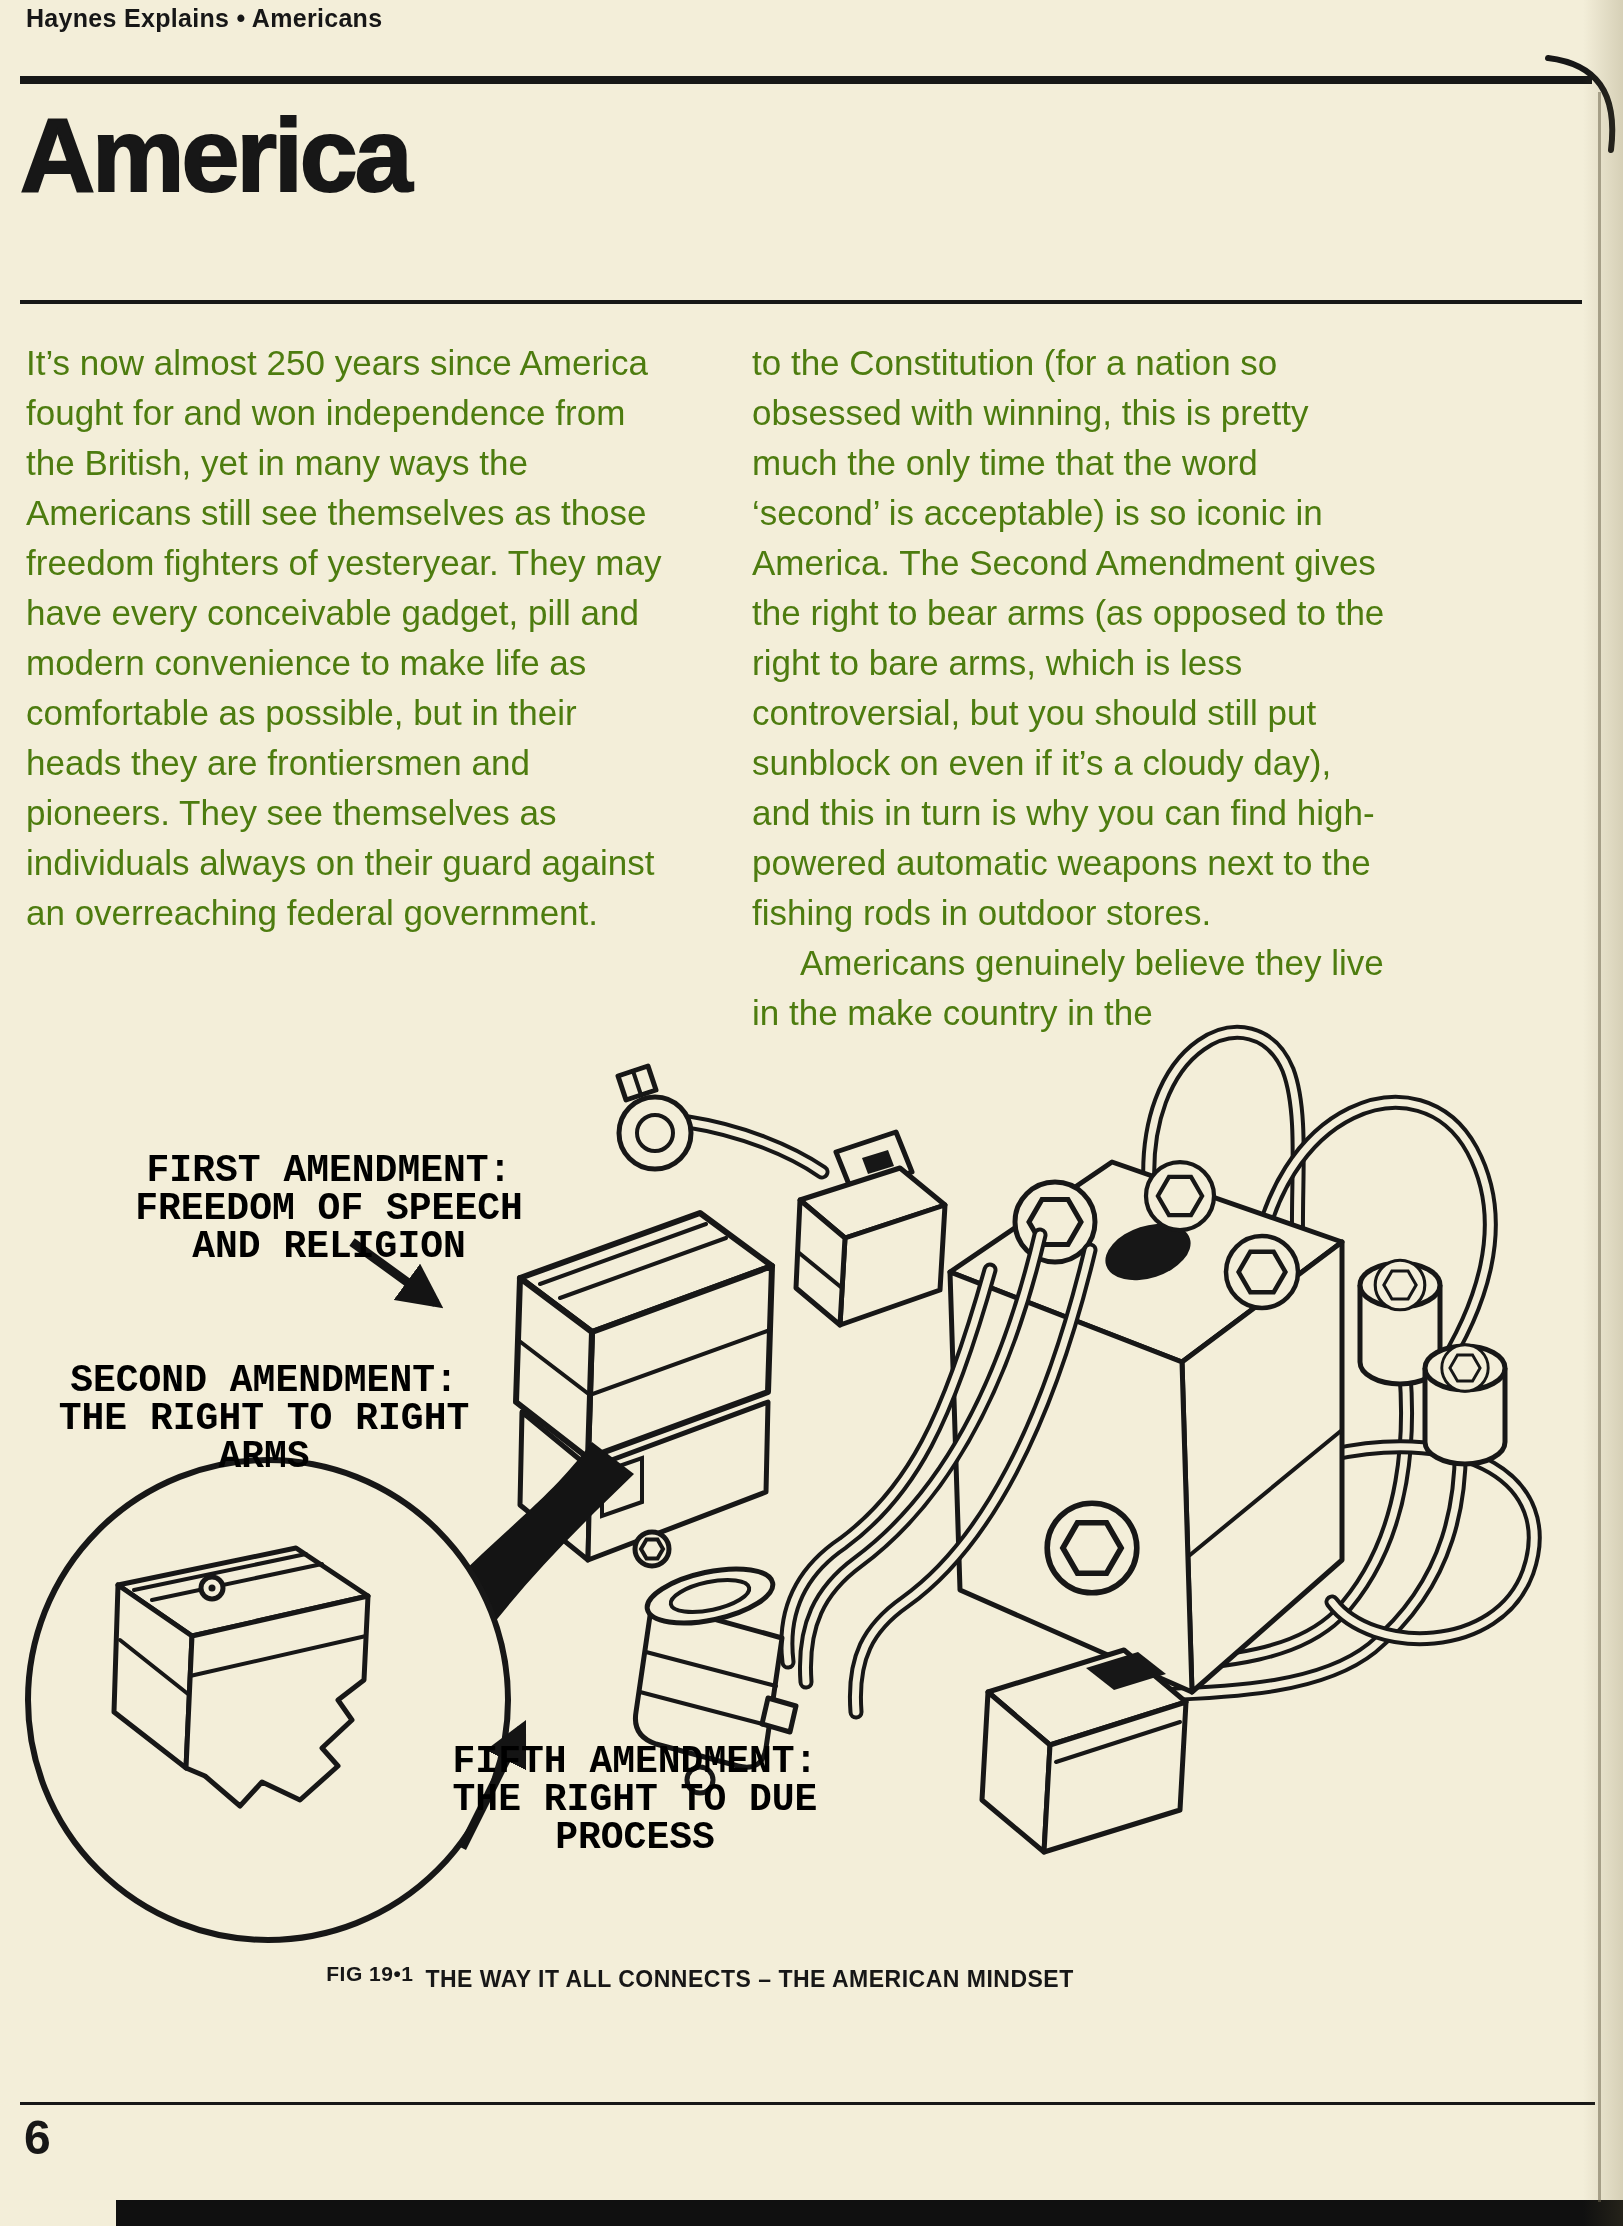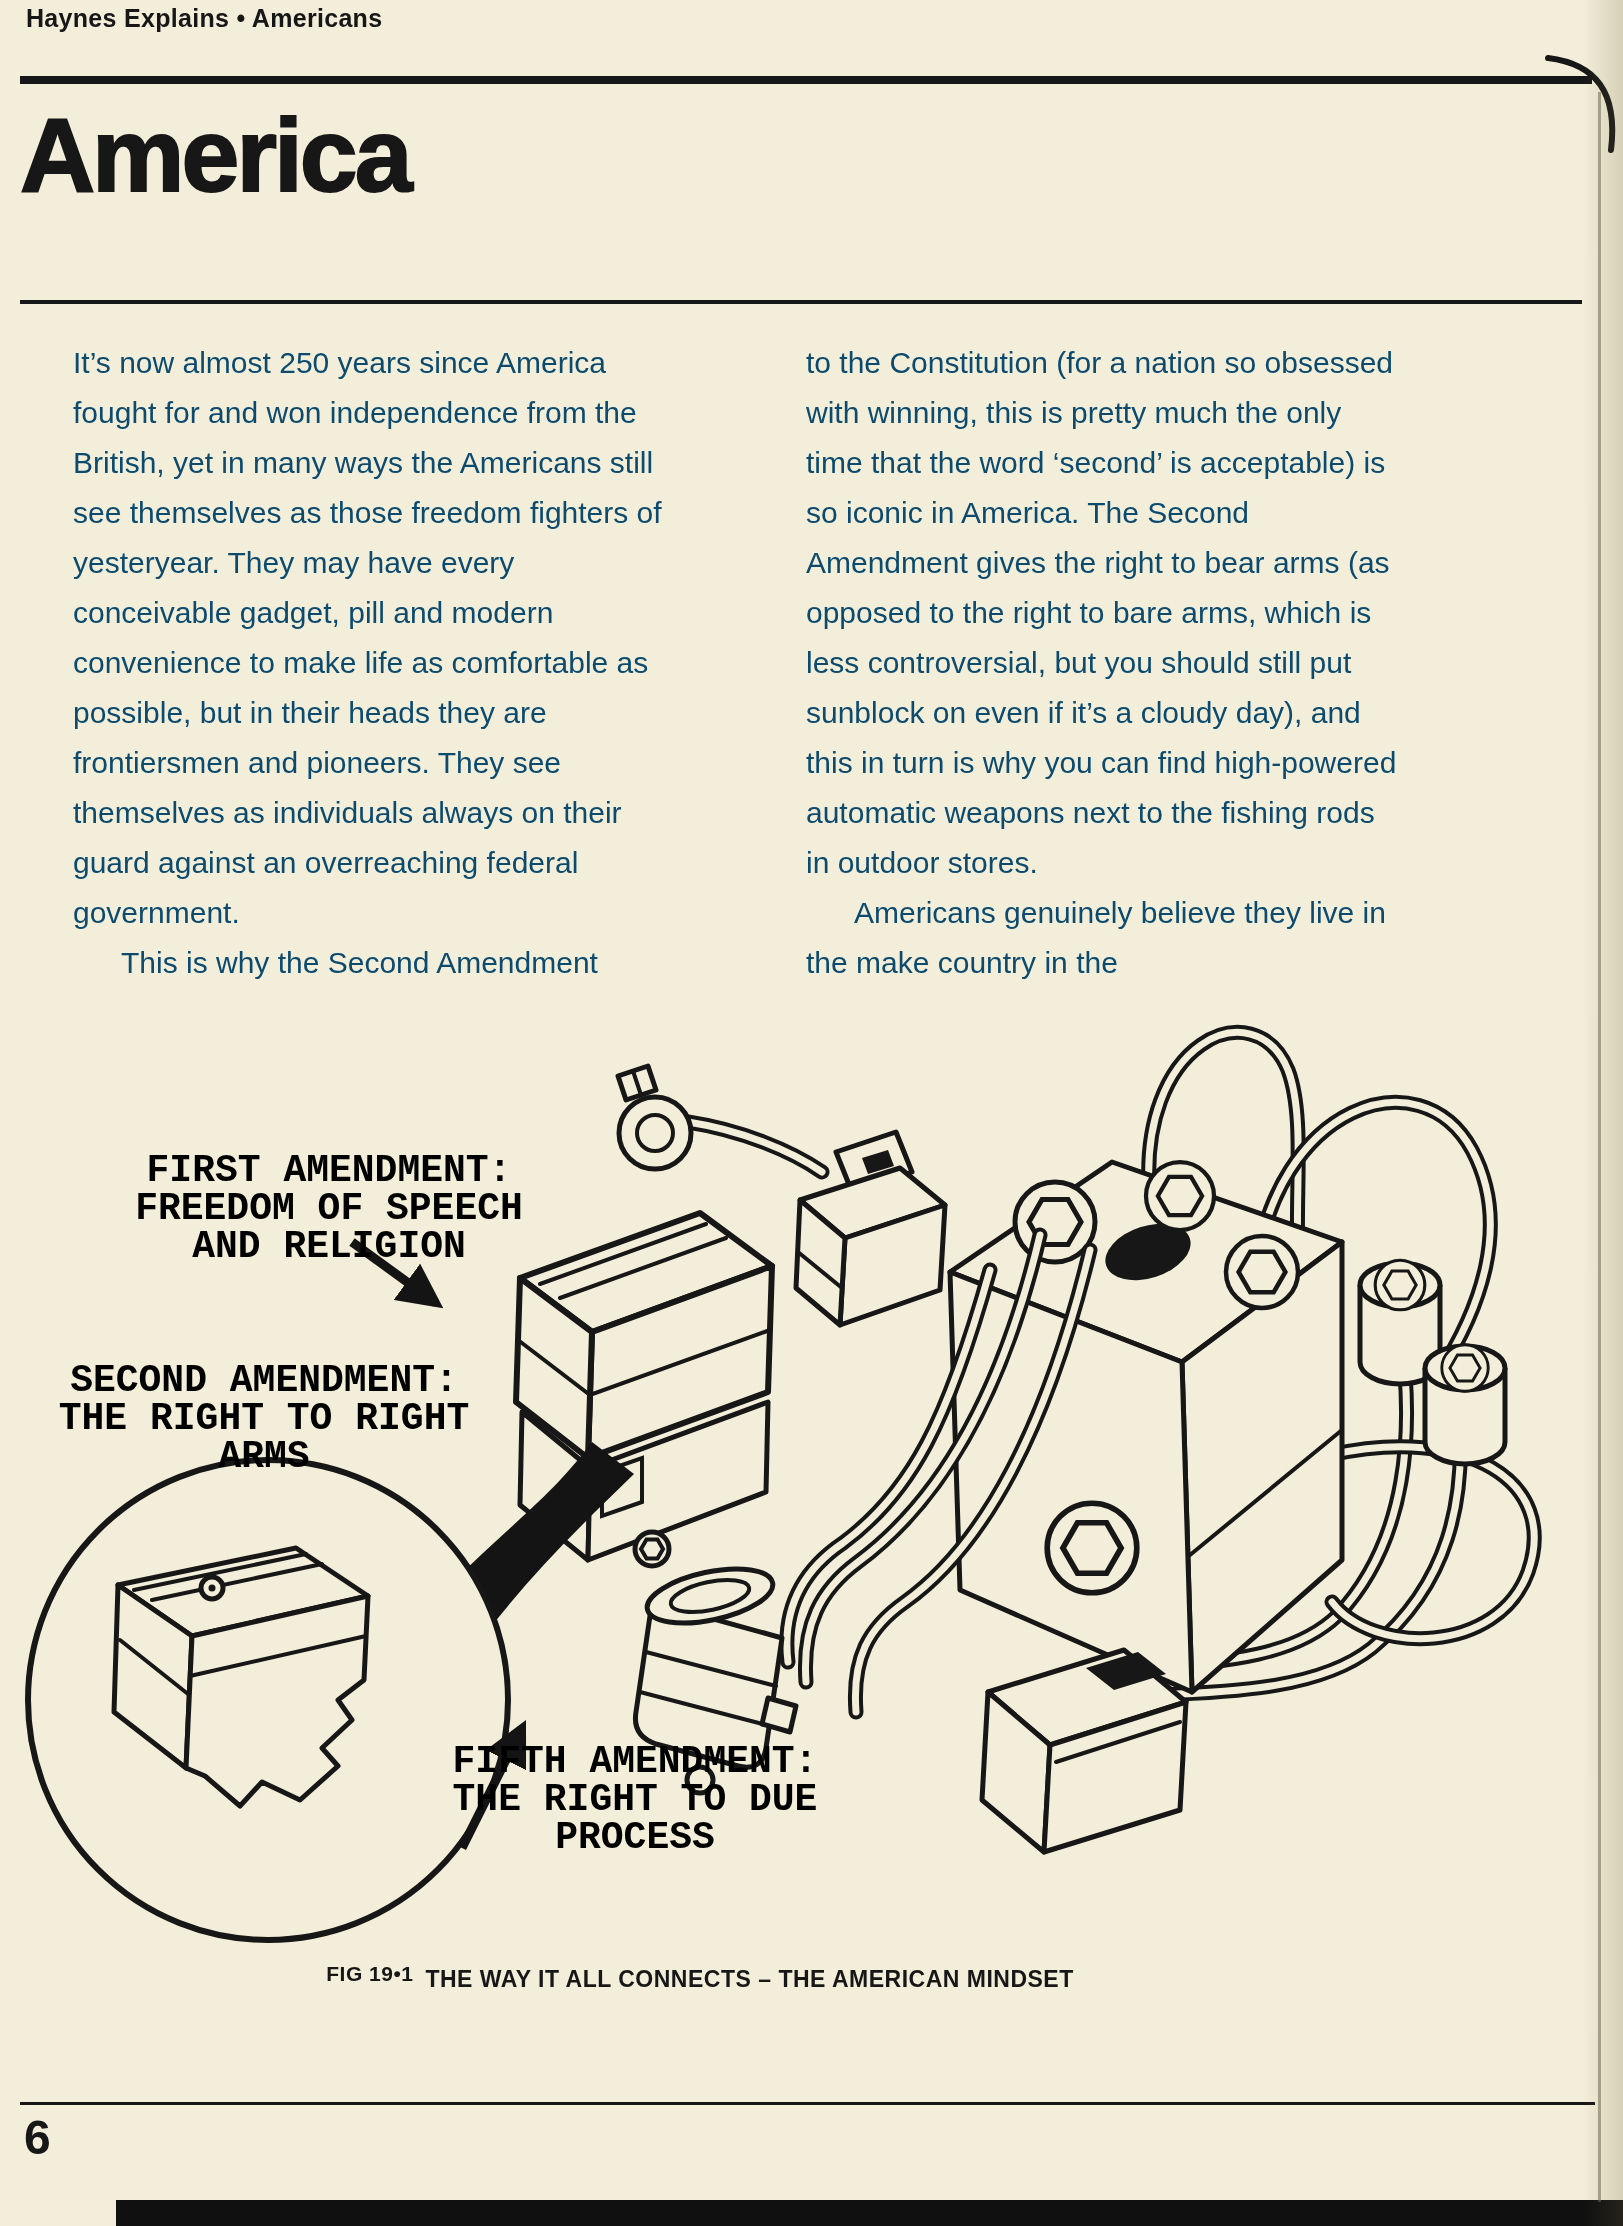--- a/index.html
+++ b/index.html
@@ -20,21 +20,21 @@
   }
   .rule-top{top:76px;left:20px;width:1572px;height:8px;}
   .page-title{
     top:96px;left:20px;font-size:104px;font-weight:bold;letter-spacing:-3px;
     -webkit-text-stroke:2px var(--ink);
   }
   .rule-title{top:300px;left:20px;width:1562px;height:4px;}
   .cols{
     top:338px;left:26px;width:1380px;display:flex;gap:86px;
   }
-  .col{width:640px;font-size:30px;line-height:50px;color:#0c4a6e;margin-left:47px;}
+  .col{width:640px;font-size:35px;line-height:50px;color:#4d7c0f;}
   .col p{margin:0;}
   .col p.indent{text-indent:48px;}
   .fig-label{
     font-size:38px;font-weight:bold;line-height:38px;text-align:center;
     white-space:pre-line;color:#000000;font-family:Liberation Mono, monospace;
   }
   .label-first{top:1152px;left:118px;width:422px;}
   .label-second{top:1362px;left:38px;width:452px;}
   .label-fifth{top:1743px;left:388px;width:494px;}
   .fig-caption{
@@ -67,21 +67,20 @@
 
 <div class="abs header-text">Haynes Explains • Americans</div>
 <div class="abs rule rule-top"></div>
 
 <div class="abs page-title">America</div>
 <div class="abs rule rule-title"></div>
 
 <div class="abs cols">
   <div class="col">
     <p>It’s now almost 250 years since America fought for and won independence from the British, yet in many ways the Americans still see themselves as those freedom fighters of yesteryear. They may have every conceivable gadget, pill and modern convenience to make life as comfortable as possible, but in their heads they are frontiersmen and pioneers. They see themselves as individuals always on their guard against an overreaching federal government.</p>
-    <p class="indent">This is why the Second Amendment</p>
   </div>
   <div class="col">
     <p>to the Constitution (for a nation so obsessed with winning, this is pretty much the only time that the word ‘second’ is acceptable) is so iconic in America. The Second Amendment gives the right to bear arms (as opposed to the right to bare arms, which is less controversial, but you should still put sunblock on even if it’s a cloudy day), and this in turn is why you can find high-powered automatic weapons next to the fishing rods in outdoor stores.</p>
     <p class="indent">Americans genuinely believe they live in the make country in the</p>
   </div>
 </div>
 
 <svg class="abs figure-art" viewBox="0 0 1623 2226" aria-hidden="true">
   <defs>
     <g id="bolt">

